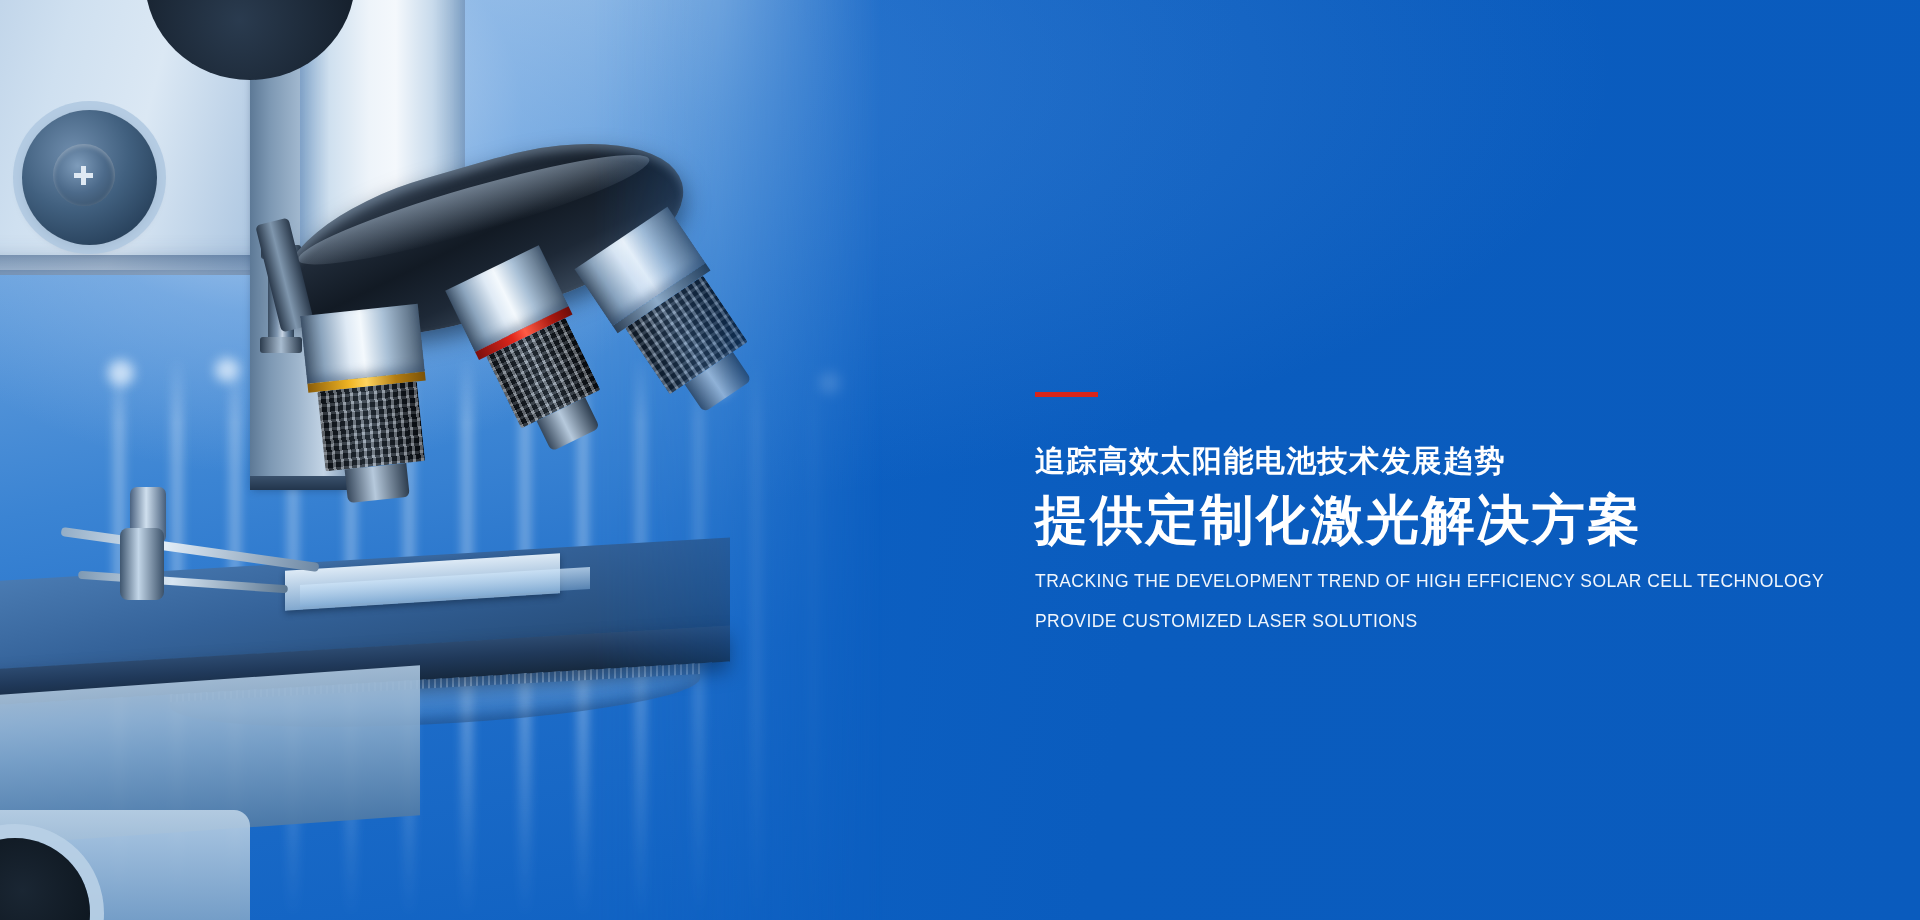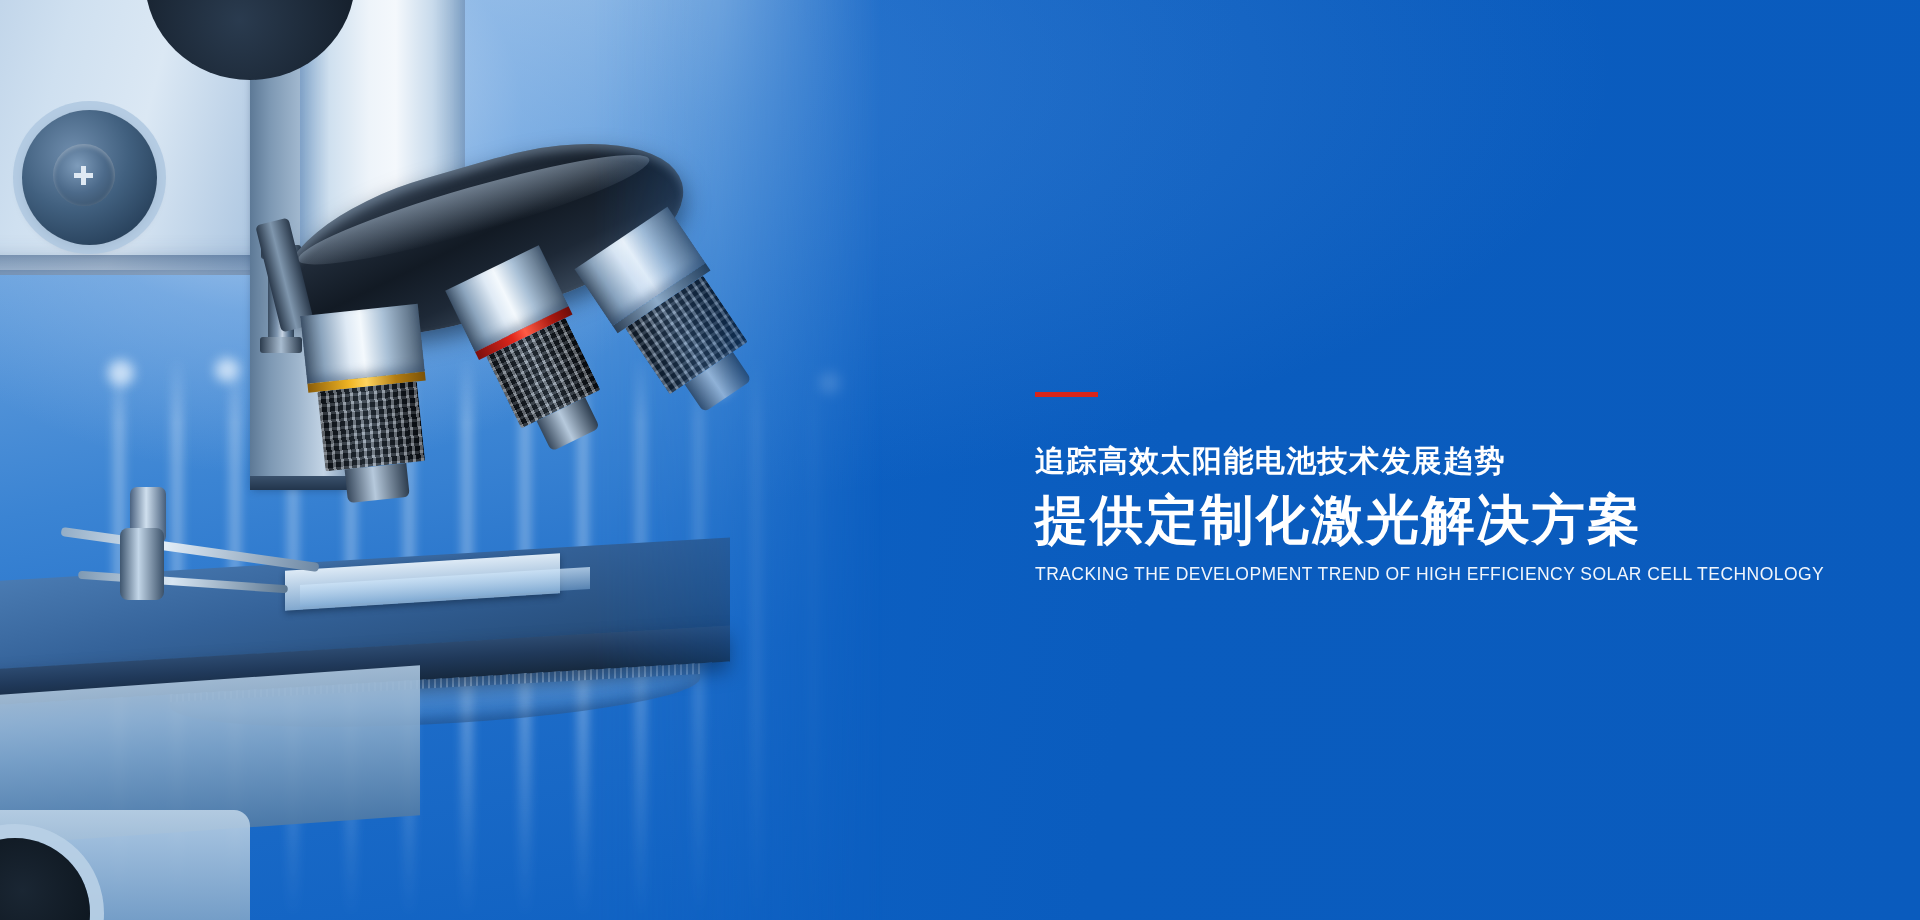--- a/index.html
+++ b/index.html
@@ -236,21 +236,21 @@
     letter-spacing:1.4px;line-height:1;white-space:nowrap;
   }
   #headline-cn{
     margin-top:16px;color:#ffffff;font-size:53px;font-weight:bold;
     letter-spacing:2.2px;line-height:1.06;white-space:nowrap;
   }
   .sub-en{
     color:#f1f6fc;font-size:17.5px;font-weight:normal;letter-spacing:.45px;
     white-space:nowrap;line-height:1;
   }
-  #subtext-en-1{margin-top:18px;}
+  #subtext-en-1{margin-top:25px;}
   #subtext-en-2{margin-top:22px;}
 </style>
 </head>
 <body>
 
 <div id="banner">
 
   <div id="photo">
     <div class="bgfield"></div>
 
@@ -301,15 +301,16 @@
       <div class="knurl"></div>
       <div class="tip"></div>
     </div>
   </div>
 
   <div id="copy">
     <div id="accent-bar"></div>
     <div id="subtitle-cn">追踪高效太阳能电池技术发展趋势</div>
     <div id="headline-cn">提供定制化激光解决方案</div>
     <div class="sub-en" id="subtext-en-1">TRACKING THE DEVELOPMENT TREND OF HIGH EFFICIENCY SOLAR CELL TECHNOLOGY</div>
+    <div class="sub-en" id="subtext-en-2">PROVIDE CUSTOMIZED LASER SOLUTIONS</div>
   </div>
 
 </div>
 
 </body></html>

